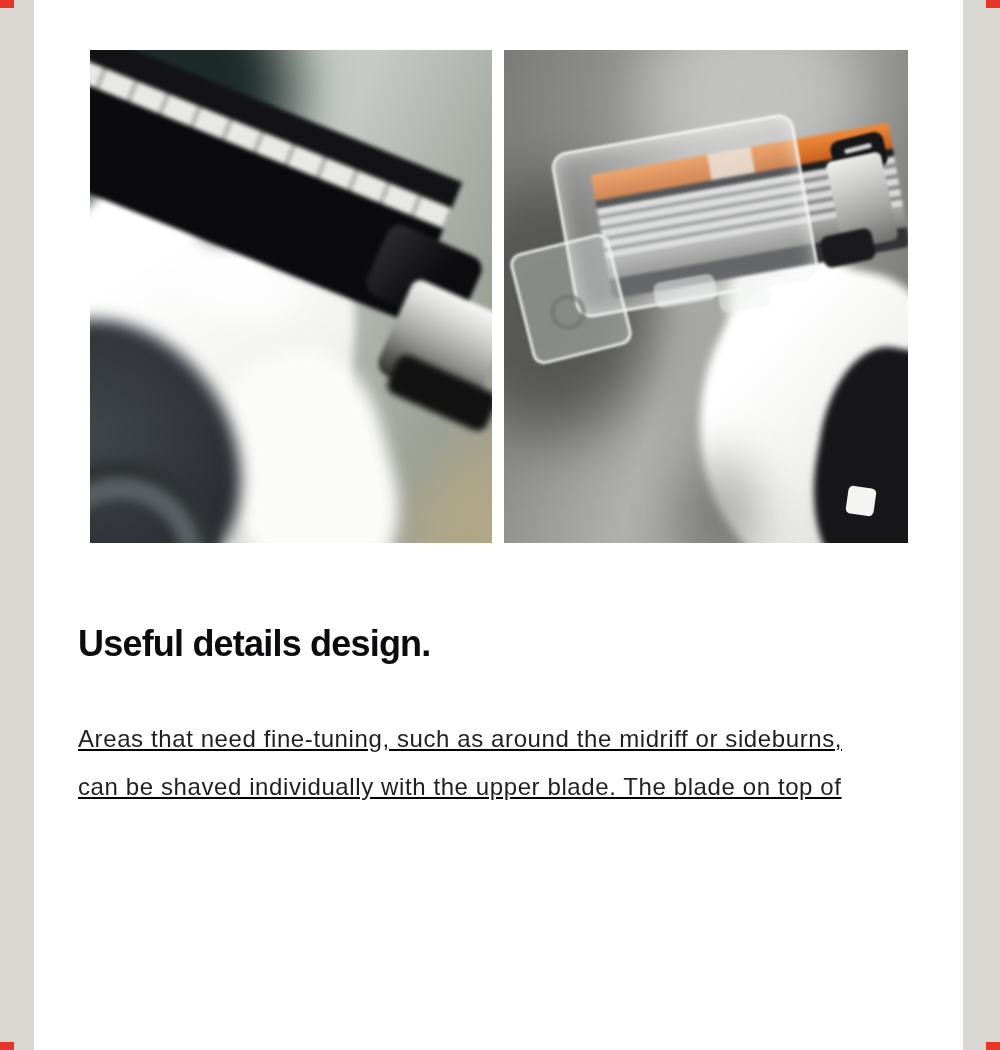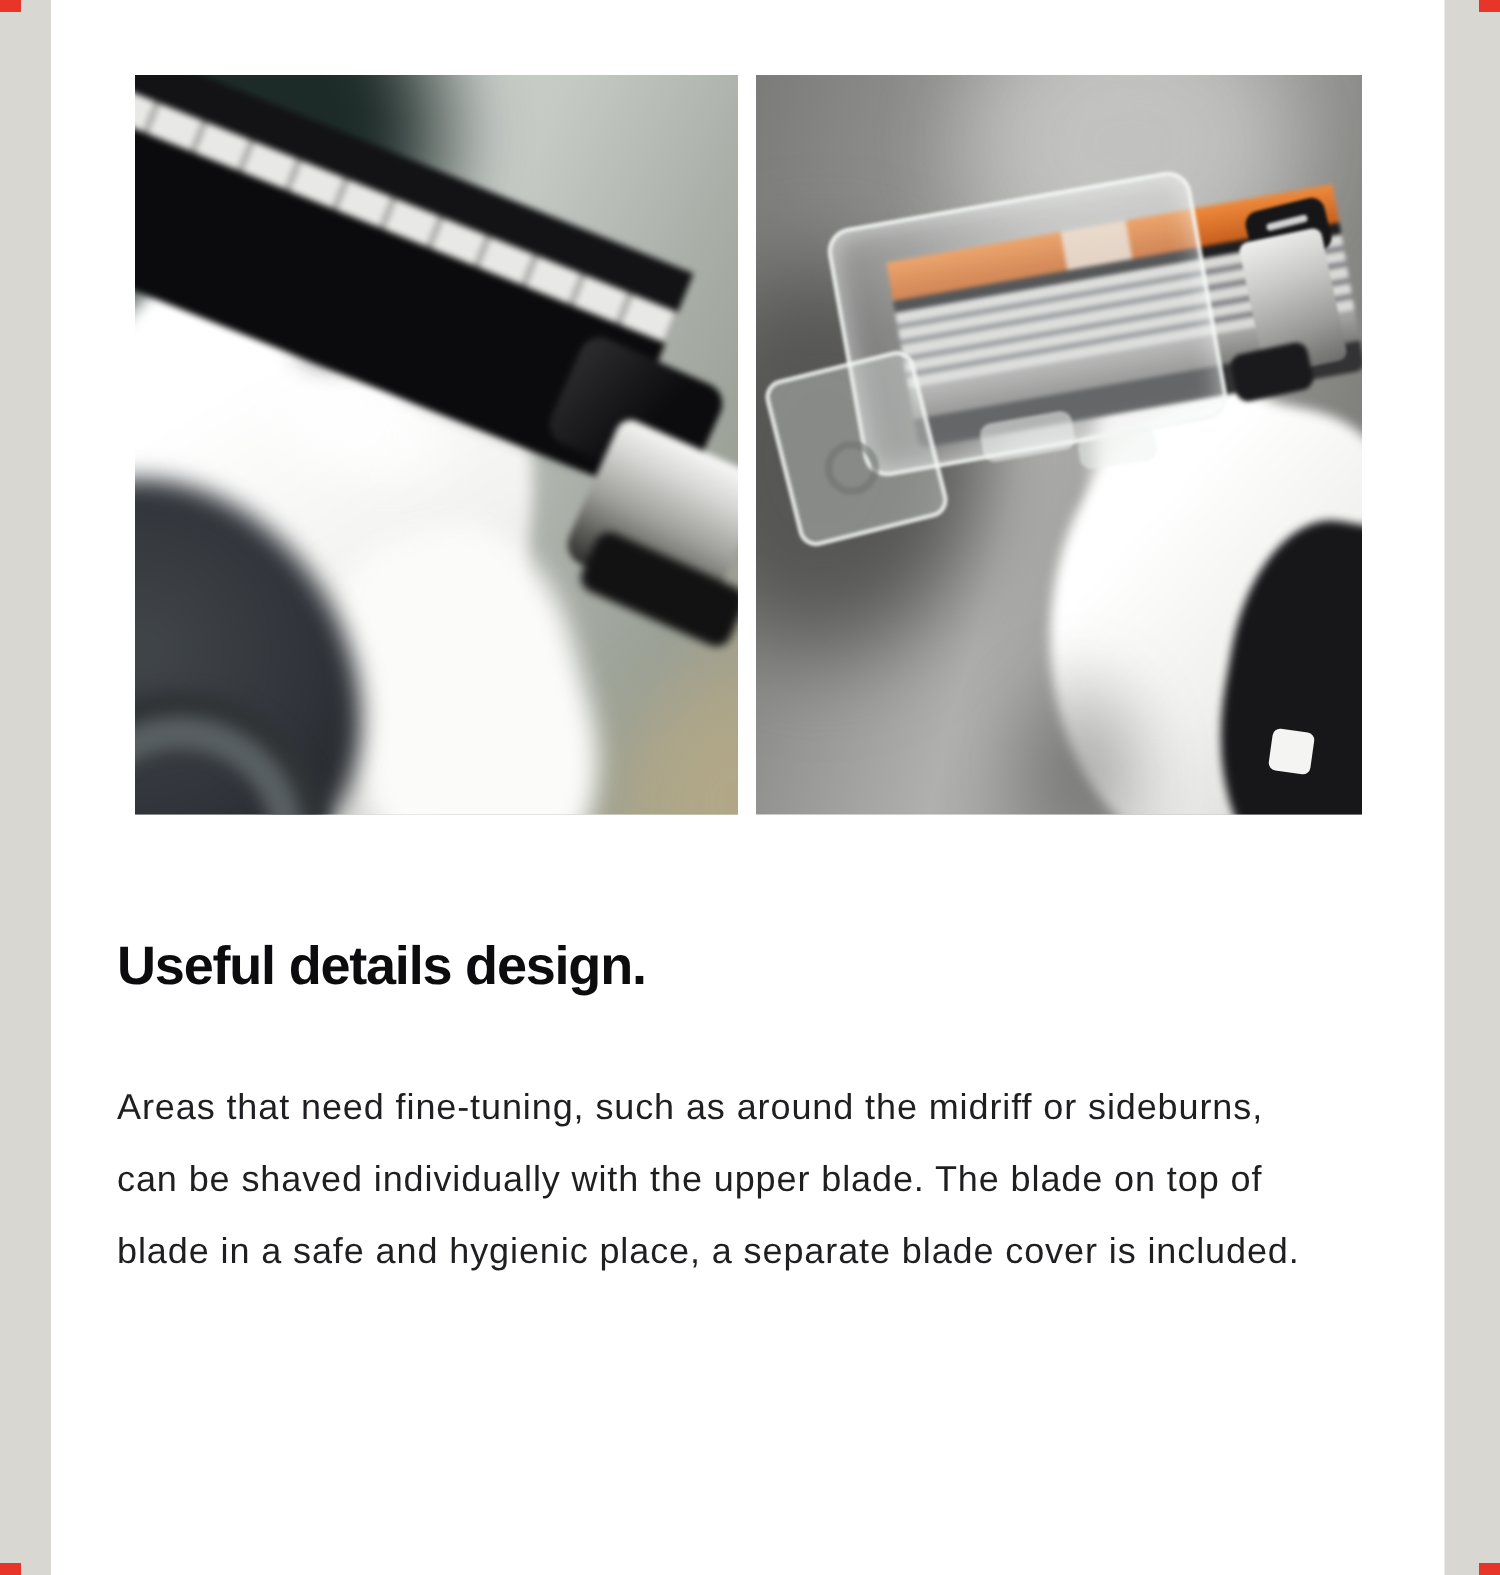--- a/index.html
+++ b/index.html
@@ -99,21 +99,21 @@
   .rp-grip{left:312px;top:298px;width:140px;height:240px;border-radius:40% 10% 10% 50%;transform:rotate(10deg);
     background:#17171a;filter:blur(3px);}
   .rp-btn{left:343px;top:437px;width:28px;height:28px;border-radius:5px;transform:rotate(8deg);background:#f4f4f2;}
 
   
   .heading{
     position:absolute;left:78px;top:620px;margin:0;
     font-size:36px;font-weight:700;line-height:48px;letter-spacing:-0.8px;
     color:#0c0c0e;white-space:nowrap;
   }
-  .body-copy{position:absolute;left:78px;top:715px;width:880px;}
+  .body-copy{position:absolute;left:78px;top:715px;width:880px;text-decoration:underline;}
   .body-line{
     height:48px;line-height:48px;font-size:24px;font-weight:400;
     letter-spacing:0.6px;color:#1f1f21;white-space:nowrap;
   }
 </style>
 </head>
 <body>
 
 <div class="page">
 
@@ -172,16 +172,15 @@
     <div class="rp-clip2"></div>
     <div class="rp-grip"></div>
     <div class="rp-btn"></div>
   </div>
 
   <h1 class="heading">Useful details design.</h1>
 
   <div class="body-copy">
     <div class="body-line">Areas that need fine-tuning, such as around the midriff or sideburns,</div>
     <div class="body-line">can be shaved individually with the upper blade. The blade on top of</div>
-    <div class="body-line">blade in a safe and hygienic place, a separate blade cover is included.</div>
   </div>
 
 </div>
 
 </body></html>

